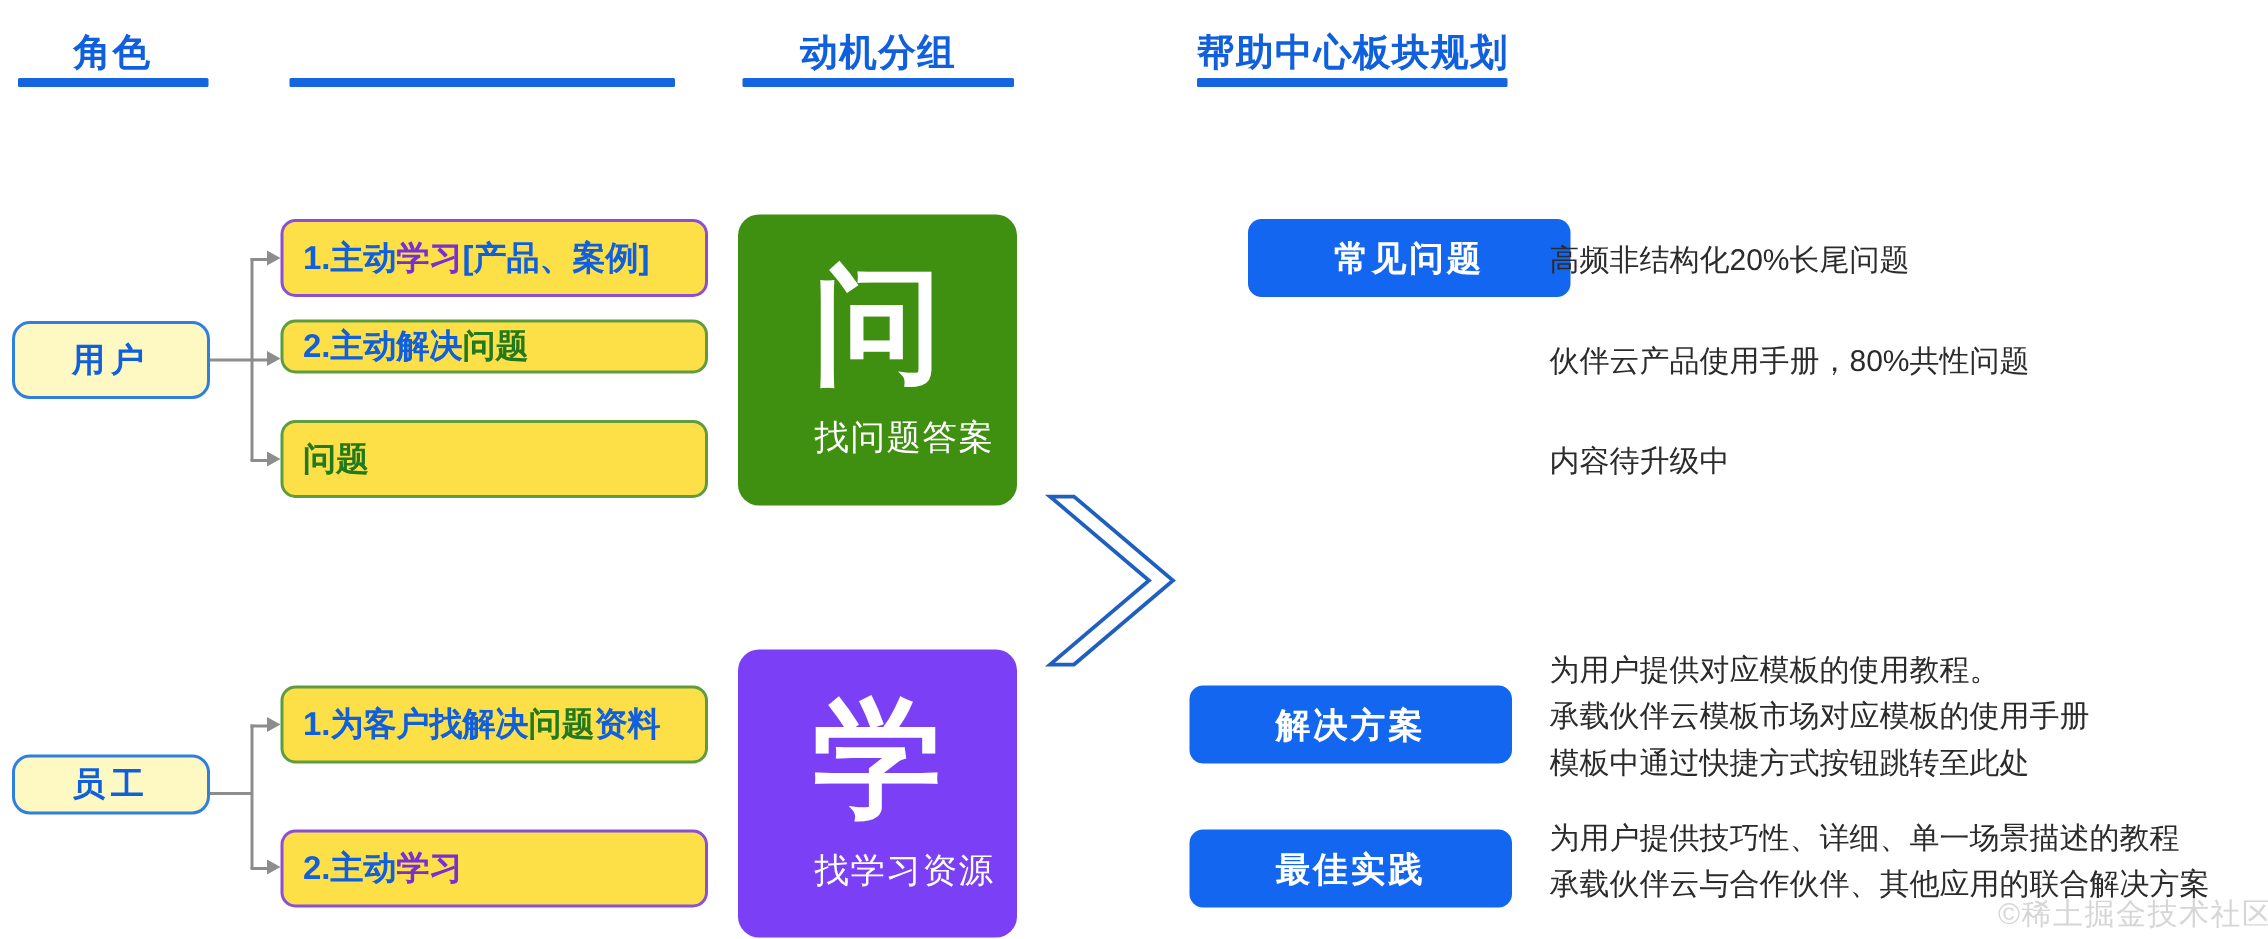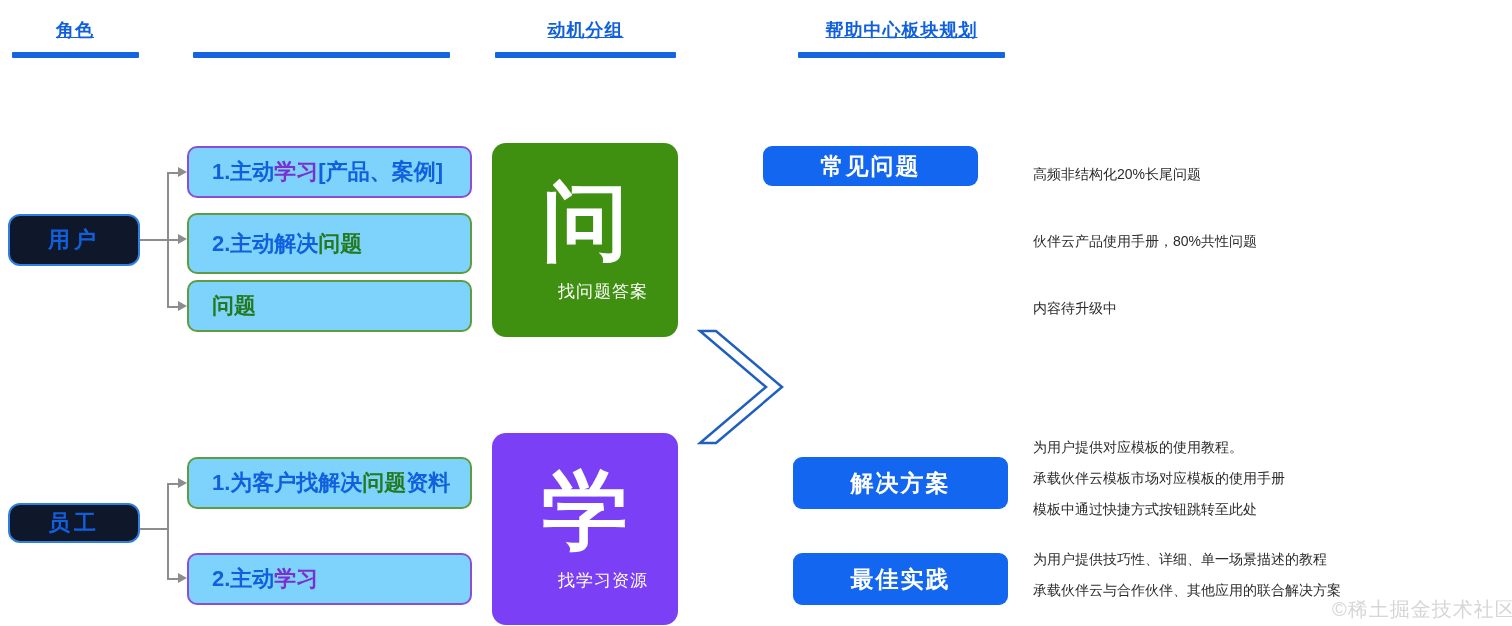--- a/index.html
+++ b/index.html
@@ -15,57 +15,56 @@
     position: relative;
     width: 1512px;
     height: 626px;
     background: #ffffff;
   }
 
   
   .col-header {
     position: absolute;
     color: #1060dd;
-    font-size: 18px;
+    font-size: 25px;
     font-weight: bold;
     letter-spacing: 1px;
     white-space: nowrap;
     text-align: center;
-    text-decoration: underline;
   }
   .col-rule {
     position: absolute;
     height: 6px;
     background: #1565e0;
     border-radius: 1px;
   }
 
   
   .role-box {
     position: absolute;
     border: 2px solid #2f7fe0;
     border-radius: 12px;
-    background: #0f172a;
+    background: #fef9c3;
     display: flex;
     align-items: center;
     justify-content: center;
     color: #1060dd;
     font-size: 22px;
     font-weight: bold;
     letter-spacing: 4px;
   }
 
   
   .beh-box {
     position: absolute;
     border-radius: 10px;
-    background: #7dd3fc;
-    display: flex;
-    align-items: center;
-    padding-left: 23px;
+    background: #fde047;
+    display: flex;
+    align-items: center;
+    padding-left: 13px;
     font-size: 22px;
     font-weight: bold;
     white-space: nowrap;
   }
   .beh-box.purple { border: 2px solid #8b4fd6; }
   .beh-box.green  { border: 2px solid #5f9c3f; }
   .t-blue   { color: #1060dd; }
   .t-purple { color: #7a2fd0; }
   .t-green  { color: #237a1e; }
 
@@ -93,21 +92,21 @@
   }
   .motive.green  { background: #3f8f10; }
   .motive.purple { background: #7b3ff5; }
   .motive-glyph {
     font-size: 86px;
     font-weight: bold;
     line-height: 1;
     margin-bottom: 16px;
   }
   .motive-caption {
-    font-size: 17px;
+    font-size: 23px;
     font-weight: normal;
     letter-spacing: 1px;
     margin-left: 36px;
   }
 
   
   .chevron { position: absolute; }
 
   
   .plan-btn {
@@ -120,21 +119,21 @@
     color: #ffffff;
     font-size: 23px;
     font-weight: bold;
     letter-spacing: 2px;
   }
 
   
   .plan-desc {
     position: absolute;
     color: #2b2b2b;
-    font-size: 14px;
+    font-size: 20px;
     line-height: 31px;
     white-space: pre;
   }
 
   
   .watermark {
     position: absolute;
     color: #d6d6d6;
     font-size: 20px;
     white-space: nowrap;
@@ -167,21 +166,21 @@
   <div class="arrow-head" style="left:178px; top:234px;"></div>
   <div class="conn conn-h" style="left:167px; top:306px; width:13px;"></div>
   <div class="arrow-head" style="left:178px; top:301px;"></div>
 
   <div class="beh-box purple" style="left:187px; top:146px; width:285px; height:52px;">
     <span class="t-blue">1.主动</span>
       <span class="t-purple">学习</span>
       <span class="t-blue">[产品、案例]</span>
   </div>
 
-  <div class="beh-box green" style="left:187px; top:213px; width:285px; height:61px;">
+  <div class="beh-box green" style="left:187px; top:213px; width:285px; height:36px;">
     <span class="t-blue">2.主动解决</span>
       <span class="t-green">问题</span>
   </div>
 
   <div class="beh-box green" style="left:187px; top:280px; width:285px; height:52px;">
       <span class="t-green">问题</span>
   </div>
 
   <div class="motive green" style="left:492px; top:143px; width:186px; height:194px;">
     <div class="motive-glyph">问</div>
@@ -212,21 +211,21 @@
     <div class="motive-glyph">学</div>
     <div class="motive-caption">找学习资源</div>
   </div>
 
   <div class="chevron" style="left:694px; top:325px; width:90px; height:125px;">
     <svg width="90" height="125" viewBox="0 0 90 125" xmlns="http://www.w3.org/2000/svg">
       <path d="M6 6 L72 62 L6 118 L22 118 L88 62 L22 6 Z" fill="none" stroke="#1f5fbf" stroke-width="2.5" stroke-linejoin="miter"></path>
     </svg>
   </div>
 
-  <div class="plan-btn" style="left:763px; top:146px; width:215px; height:40px;">常见问题</div>
+  <div class="plan-btn" style="left:832px; top:146px; width:215px; height:52px;">常见问题</div>
   <div class="plan-desc" style="left:1033px; top:159px;">高频非结构化20%长尾问题</div>
 
   <div class="plan-desc" style="left:1033px; top:226px;">伙伴云产品使用手册，80%共性问题</div>
 
   <div class="plan-desc" style="left:1033px; top:293px;">内容待升级中</div>
 
   <div class="plan-btn" style="left:793px; top:457px; width:215px; height:52px;">解决方案</div>
   <div class="plan-desc" style="left:1033px; top:432px;">为用户提供对应模板的使用教程。
 承载伙伴云模板市场对应模板的使用手册
 模板中通过快捷方式按钮跳转至此处</div>

